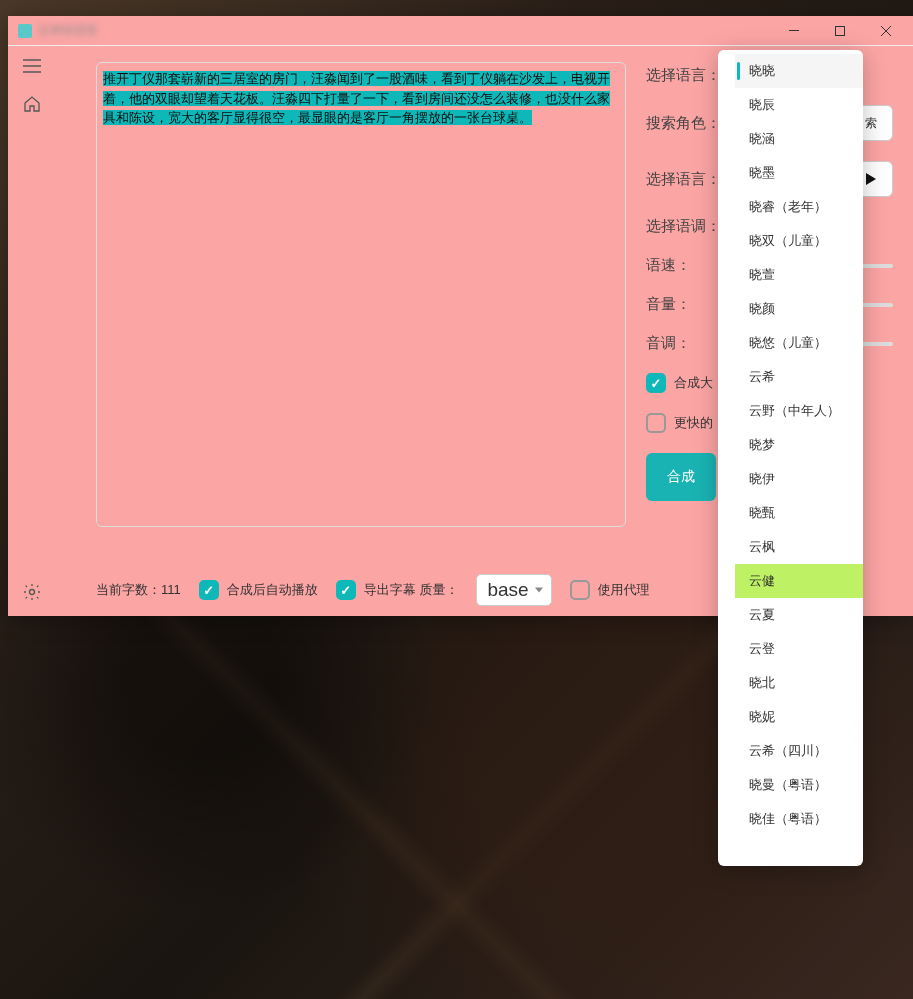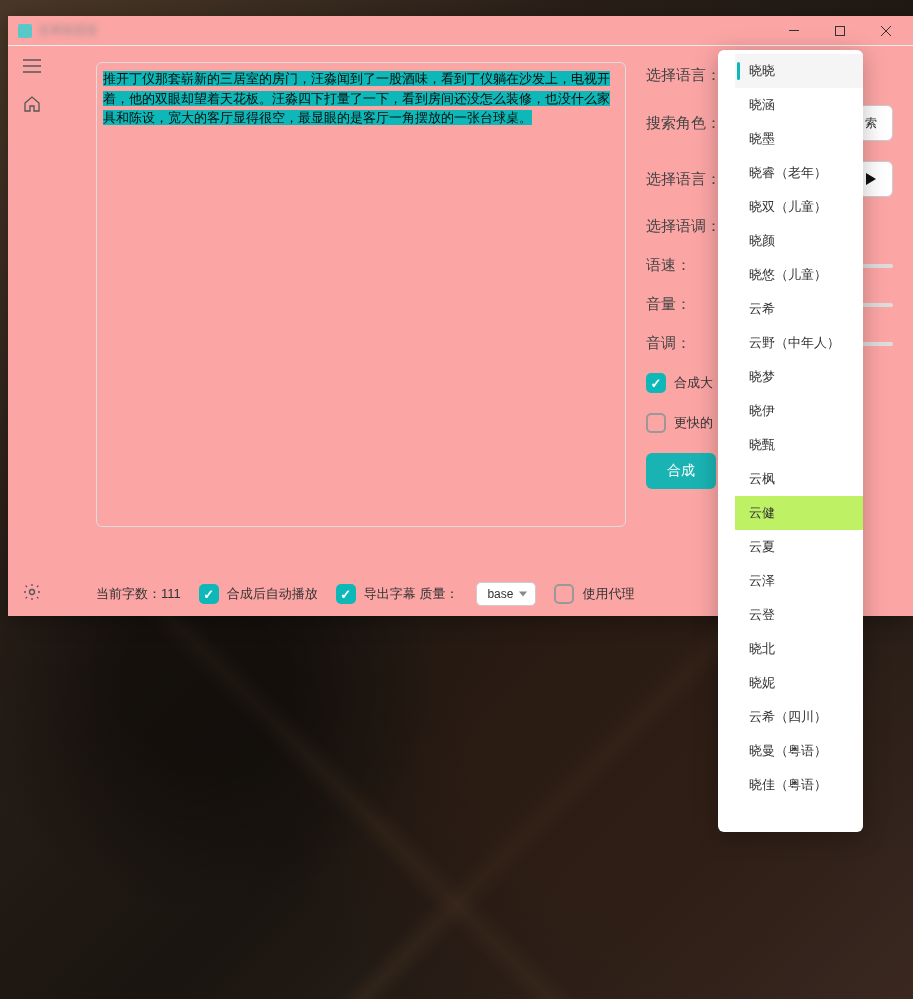--- a/index.html
+++ b/index.html
@@ -197,39 +197,39 @@
     border-color: #0fb8b8;
     color: #fff;
     font-size: 13px;
     font-weight: bold;
   }
   .synth-btn {
     background: #1ab3b3;
     color: #fff;
     border: none;
     border-radius: 6px;
-    height: 36px;
+    height: 48px;
     width: 70px;
     font-size: 14px;
     cursor: pointer;
   }
   .bottom-bar {
     display: flex;
     align-items: center;
     gap: 18px;
     padding: 10px 0 0 0;
     font-size: 13px;
     color: #333;
   }
   .char-count { color:#333; }
   .quality-select {
     border: 1px solid #ccc;
     border-radius: 5px;
     padding: 4px 22px 4px 10px;
-    font-size: 12px;
+    font-size: 19px;
     background: #fff;
     position:relative;
     cursor:pointer;
     display:flex; align-items:center; gap:8px;
   }
   .quality-select::after {
     content:"";
     border-left: 4px solid transparent;
     border-right: 4px solid transparent;
     border-top: 5px solid #888;
@@ -390,34 +390,35 @@
           <div class="checkbox"></div>
           <span>使用代理</span>
         </div>
       </div>
     </div>
   </div>
 </div>
 
 <div class="dropdown" id="voice-dropdown">
     <div class="dropdown-item selected">晓晓</div>
+    <div class="dropdown-item">晓辰</div>
     <div class="dropdown-item">晓涵</div>
     <div class="dropdown-item">晓墨</div>
     <div class="dropdown-item">晓睿（老年）</div>
     <div class="dropdown-item">晓双（儿童）</div>
+    <div class="dropdown-item">晓萱</div>
     <div class="dropdown-item">晓颜</div>
     <div class="dropdown-item">晓悠（儿童）</div>
     <div class="dropdown-item">云希</div>
     <div class="dropdown-item">云野（中年人）</div>
     <div class="dropdown-item">晓梦</div>
     <div class="dropdown-item">晓伊</div>
     <div class="dropdown-item">晓甄</div>
     <div class="dropdown-item">云枫</div>
     <div class="dropdown-item hover">云健</div>
     <div class="dropdown-item">云夏</div>
-    <div class="dropdown-item">云泽</div>
     <div class="dropdown-item">云登</div>
     <div class="dropdown-item">晓北</div>
     <div class="dropdown-item">晓妮</div>
     <div class="dropdown-item">云希（四川）</div>
     <div class="dropdown-item">晓曼（粤语）</div>
     <div class="dropdown-item">晓佳（粤语）</div>
   </div>
 
 </body></html>

